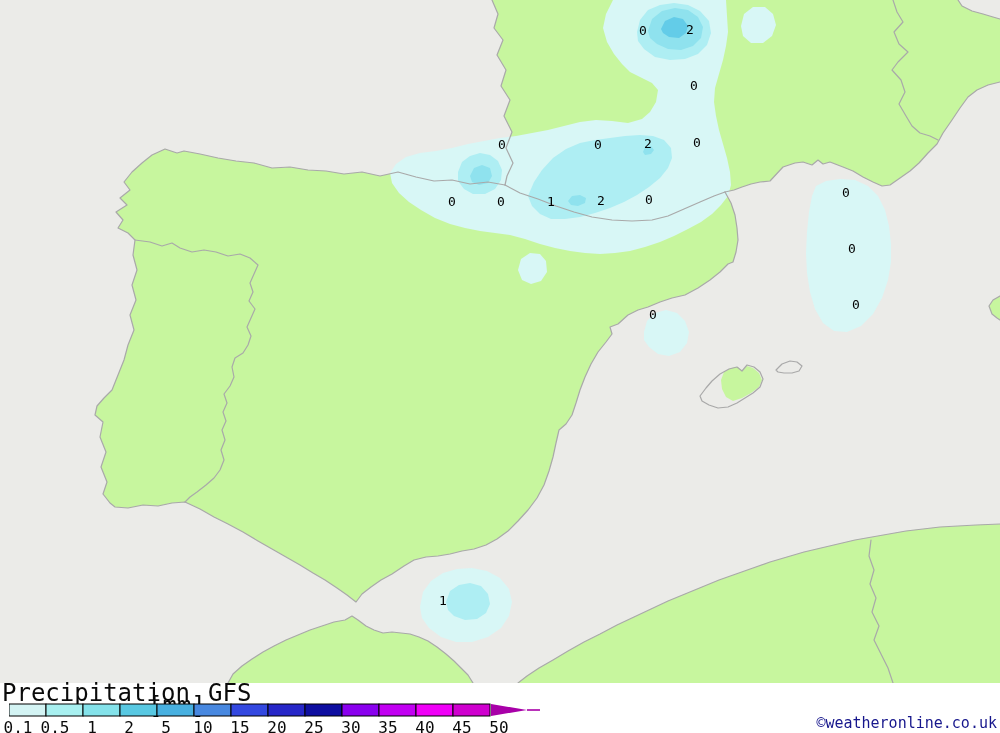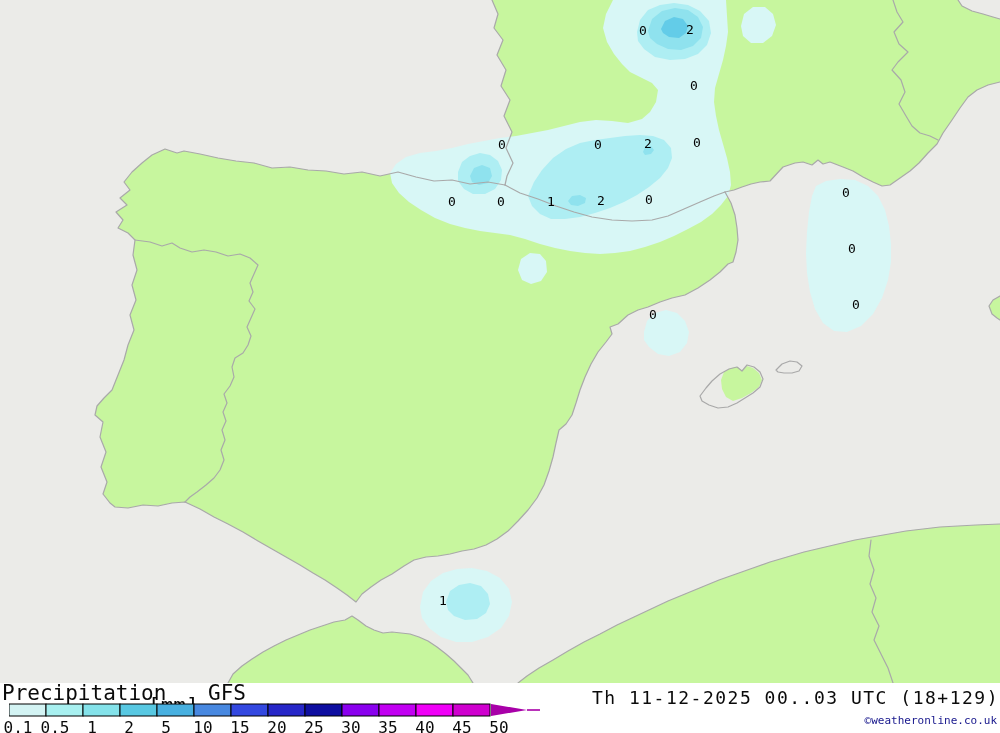--- a/index.html
+++ b/index.html
@@ -2,25 +2,25 @@
 <html><head>
 <meta charset="utf-8">
 <style>
   html,body{margin:0;padding:0;background:#fff;}
   .screen{position:relative;width:1000px;height:733px;background:#ffffff;overflow:hidden;
           font-family:"DejaVu Sans Mono","Liberation Mono",monospace;}
   .map-svg{position:absolute;left:0;top:0;}
   .coastlines{fill:none;stroke-width:1.2;stroke-linejoin:round;stroke-linecap:round;}
   .vlabel{font-family:"DejaVu Sans Mono","Liberation Mono",monospace;font-size:13px;text-anchor:middle;}
   .footer{position:absolute;left:0;top:683px;width:1000px;height:50px;background:#ffffff;color:#000;}
-  .t{position:absolute;font-size:21px;line-height:15px;color:#0a0a0a;white-space:pre;text-align:center;}
+  .t{position:absolute;font-size:24px;line-height:15px;color:#0a0a0a;white-space:pre;text-align:center;}
   .legendbar{position:absolute;left:9px;top:20px;}
   .ticks span{position:absolute;top:35px;width:36px;text-align:center;font-size:16px;color:#0a0a0a;}
   .stamp{position:absolute;right:1px;top:4px;font-size:18px;letter-spacing:1.5px;color:#0a0a0a;white-space:pre;}
-  .copyright{position:absolute;right:3px;top:31px;font-size:11px;color:#16168c;white-space:pre;}
+  .copyright{position:absolute;right:3px;top:31px;font-size:15px;color:#16168c;white-space:pre;}
 </style>
 </head>
 <body>
 
 <div class="screen">
 
   <svg class="map-svg" width="1000" height="683" viewBox="0 0 1000 683">
 
     <rect x="0" y="0" width="1000" height="683" fill="#ebebe8"></rect>
 
@@ -155,16 +155,15 @@
       <span style="left:222px;">15</span>
       <span style="left:259px;">20</span>
       <span style="left:296px;">25</span>
       <span style="left:333px;">30</span>
       <span style="left:370px;">35</span>
       <span style="left:407px;">40</span>
       <span style="left:444px;">45</span>
       <span style="left:481px;">50</span>
     </div>
 
-    <span class="stamp">Th 11-12-2025 00..03 UTC (18+129)</span>
     <span class="copyright">©weatheronline.co.uk</span>
   </div>
 </div>
 
 </body></html>

